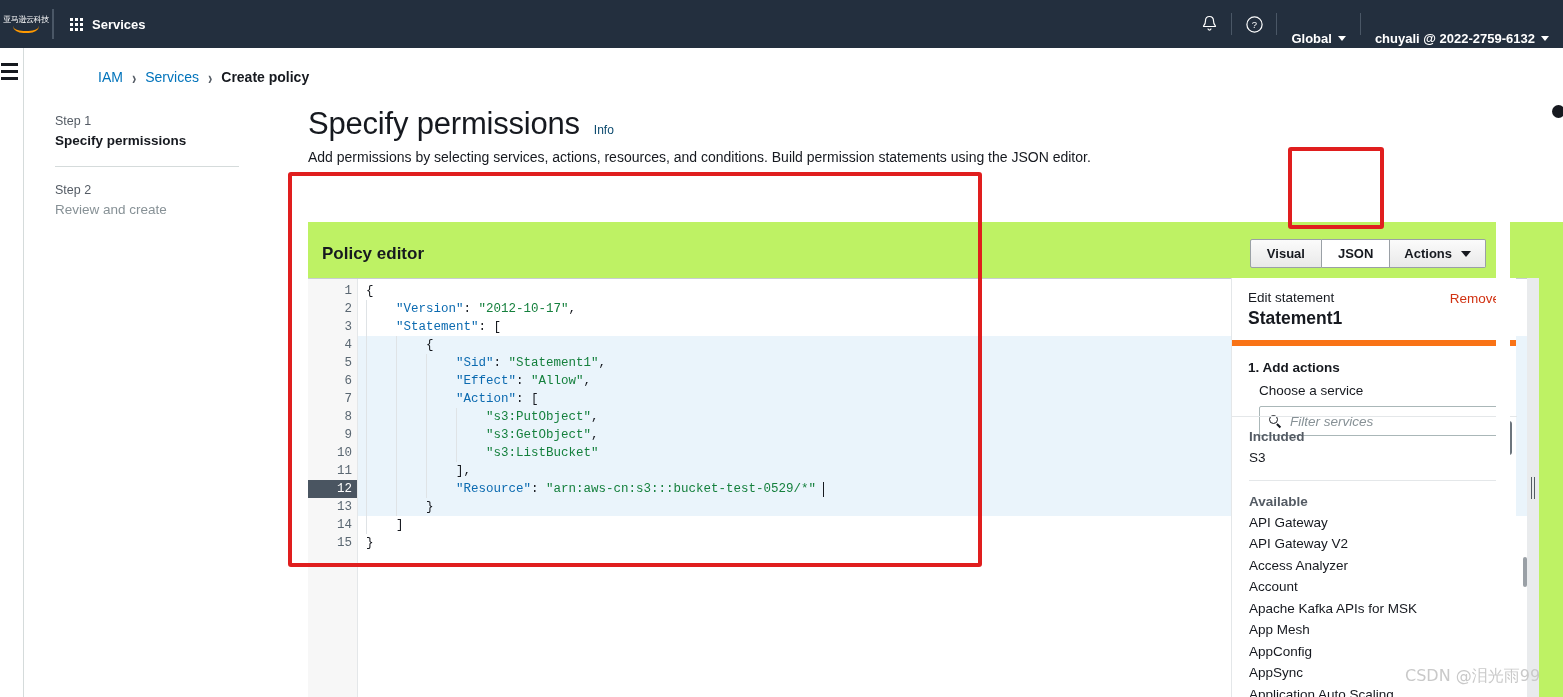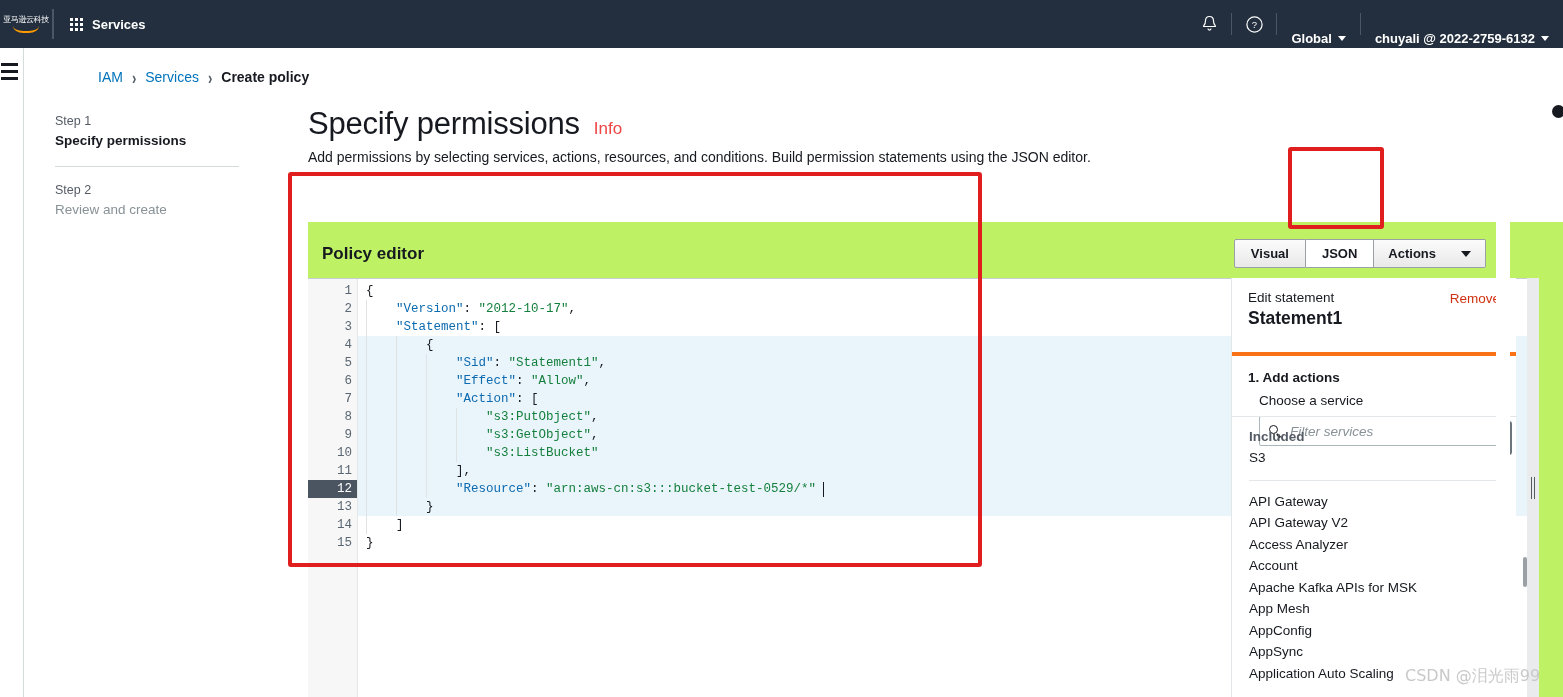--- a/index.html
+++ b/index.html
@@ -109,21 +109,21 @@
   .step-name.muted { font-weight: 400; color: #879196; }
   .step-rule { height: 1px; background: #d5dbdb; margin: 15px 0 14px 0; }
 
   
   #main { position: absolute; left: 308px; top: 0; width: 1255px; }
   #page-title-row {
     position: absolute; left: 0; top: 58px;
     display: flex; align-items: baseline; gap: 14px;
   }
   #page-title { font-size: 31px; font-weight: 400; color: #16191f; letter-spacing: -0.2px; }
-  #page-title-info { font-size: 17px; color: #ef4444; cursor: pointer; }
+  #page-title-info { font-size: 12px; color: #0c4a6e; cursor: pointer; }
   #page-desc {
     position: absolute; left: 0; top: 100px;
     font-size: 14px; color: #16191f; line-height: 18px;
   }
 
   
   #editor-card {
     position: absolute; left: 0; top: 174px;
     width: 1255px; height: 475px; background: #bef264;
   }
@@ -139,21 +139,21 @@
   }
   .seg-btn {
     background: linear-gradient(#fbfbfb, #e9e9e9);
     border: 1px solid #9aa0a6;
     font-size: 13px; font-weight: 700; color: #16191f;
     display: flex; align-items: center; justify-content: center;
     cursor: pointer; padding: 0 16px; white-space: nowrap;
   }
   .seg-btn + .seg-btn { border-left: none; }
   .seg-btn.first { border-radius: 2px 0 0 2px; }
-  .seg-btn.last { border-radius: 0 2px 2px 0; padding: 0 14px; gap: 25px; }
+  .seg-btn.last { border-radius: 0 2px 2px 0; padding: 0 14px; gap: 9px; }
   .seg-btn.active { background: #ffffff; }
   .caret-dk {
     width: 0; height: 0; border-left: 5px solid transparent;
     border-right: 5px solid transparent; border-top: 6px solid #16191f;
   }
 
   
   #code-wrap {
     position: absolute; left: 0; top: 56px;
     width: 1219px; height: 419px;
@@ -216,21 +216,21 @@
     gap: 2px; cursor: col-resize;
   }
   #splitter i { display: block; width: 1px; height: 22px; background: #545b64; }
 
   
   #right-panel {
     position: absolute; left: 1231px; top: 230px;
     width: 285px; height: 467px;
     background: #ffffff; border-left: 1px solid #e4e7e9;
   }
-  #stmt-head { padding: 11px 16px 22px 16px; border-bottom: 4px solid #f97316; position: relative; }
+  #stmt-head { padding: 11px 16px 10px 16px; border-bottom: 6px solid #f97316; position: relative; }
   #stmt-kicker { font-size: 13.5px; color: #16191f; line-height: 18px; }
   #stmt-name { font-size: 17.5px; font-weight: 700; color: #16191f; line-height: 23px; }
   #stmt-remove {
     position: absolute; right: 16px; top: 13px;
     font-size: 13.5px; color: #d13212; cursor: pointer;
   }
   #add-actions-title {
     font-size: 13.5px; font-weight: 700; color: #16191f;
     padding: 14px 16px 0 16px;
   }
@@ -474,20 +474,21 @@
       <span class="magnifier">
         <span class="ring"></span>
         <span class="hdl"></span>
       </span>
       <input id="filter-input" type="text" placeholder="Filter services" style="">
     </div>
     <div id="svc-list">
         <div class="svc-group-label">Included</div>
         <div class="svc-item">S3</div>
         <div class="svc-rule"></div>
+        <div class="svc-group-label">Available</div>
         <div class="svc-item">API Gateway</div>
         <div class="svc-item">API Gateway V2</div>
         <div class="svc-item">Access Analyzer</div>
         <div class="svc-item">Account</div>
         <div class="svc-item">Apache Kafka APIs for MSK</div>
         <div class="svc-item">App Mesh</div>
         <div class="svc-item">AppConfig</div>
         <div class="svc-item">AppSync</div>
         <div class="svc-item">Application Auto Scaling</div>
       <div id="svc-scroll-track"></div>

